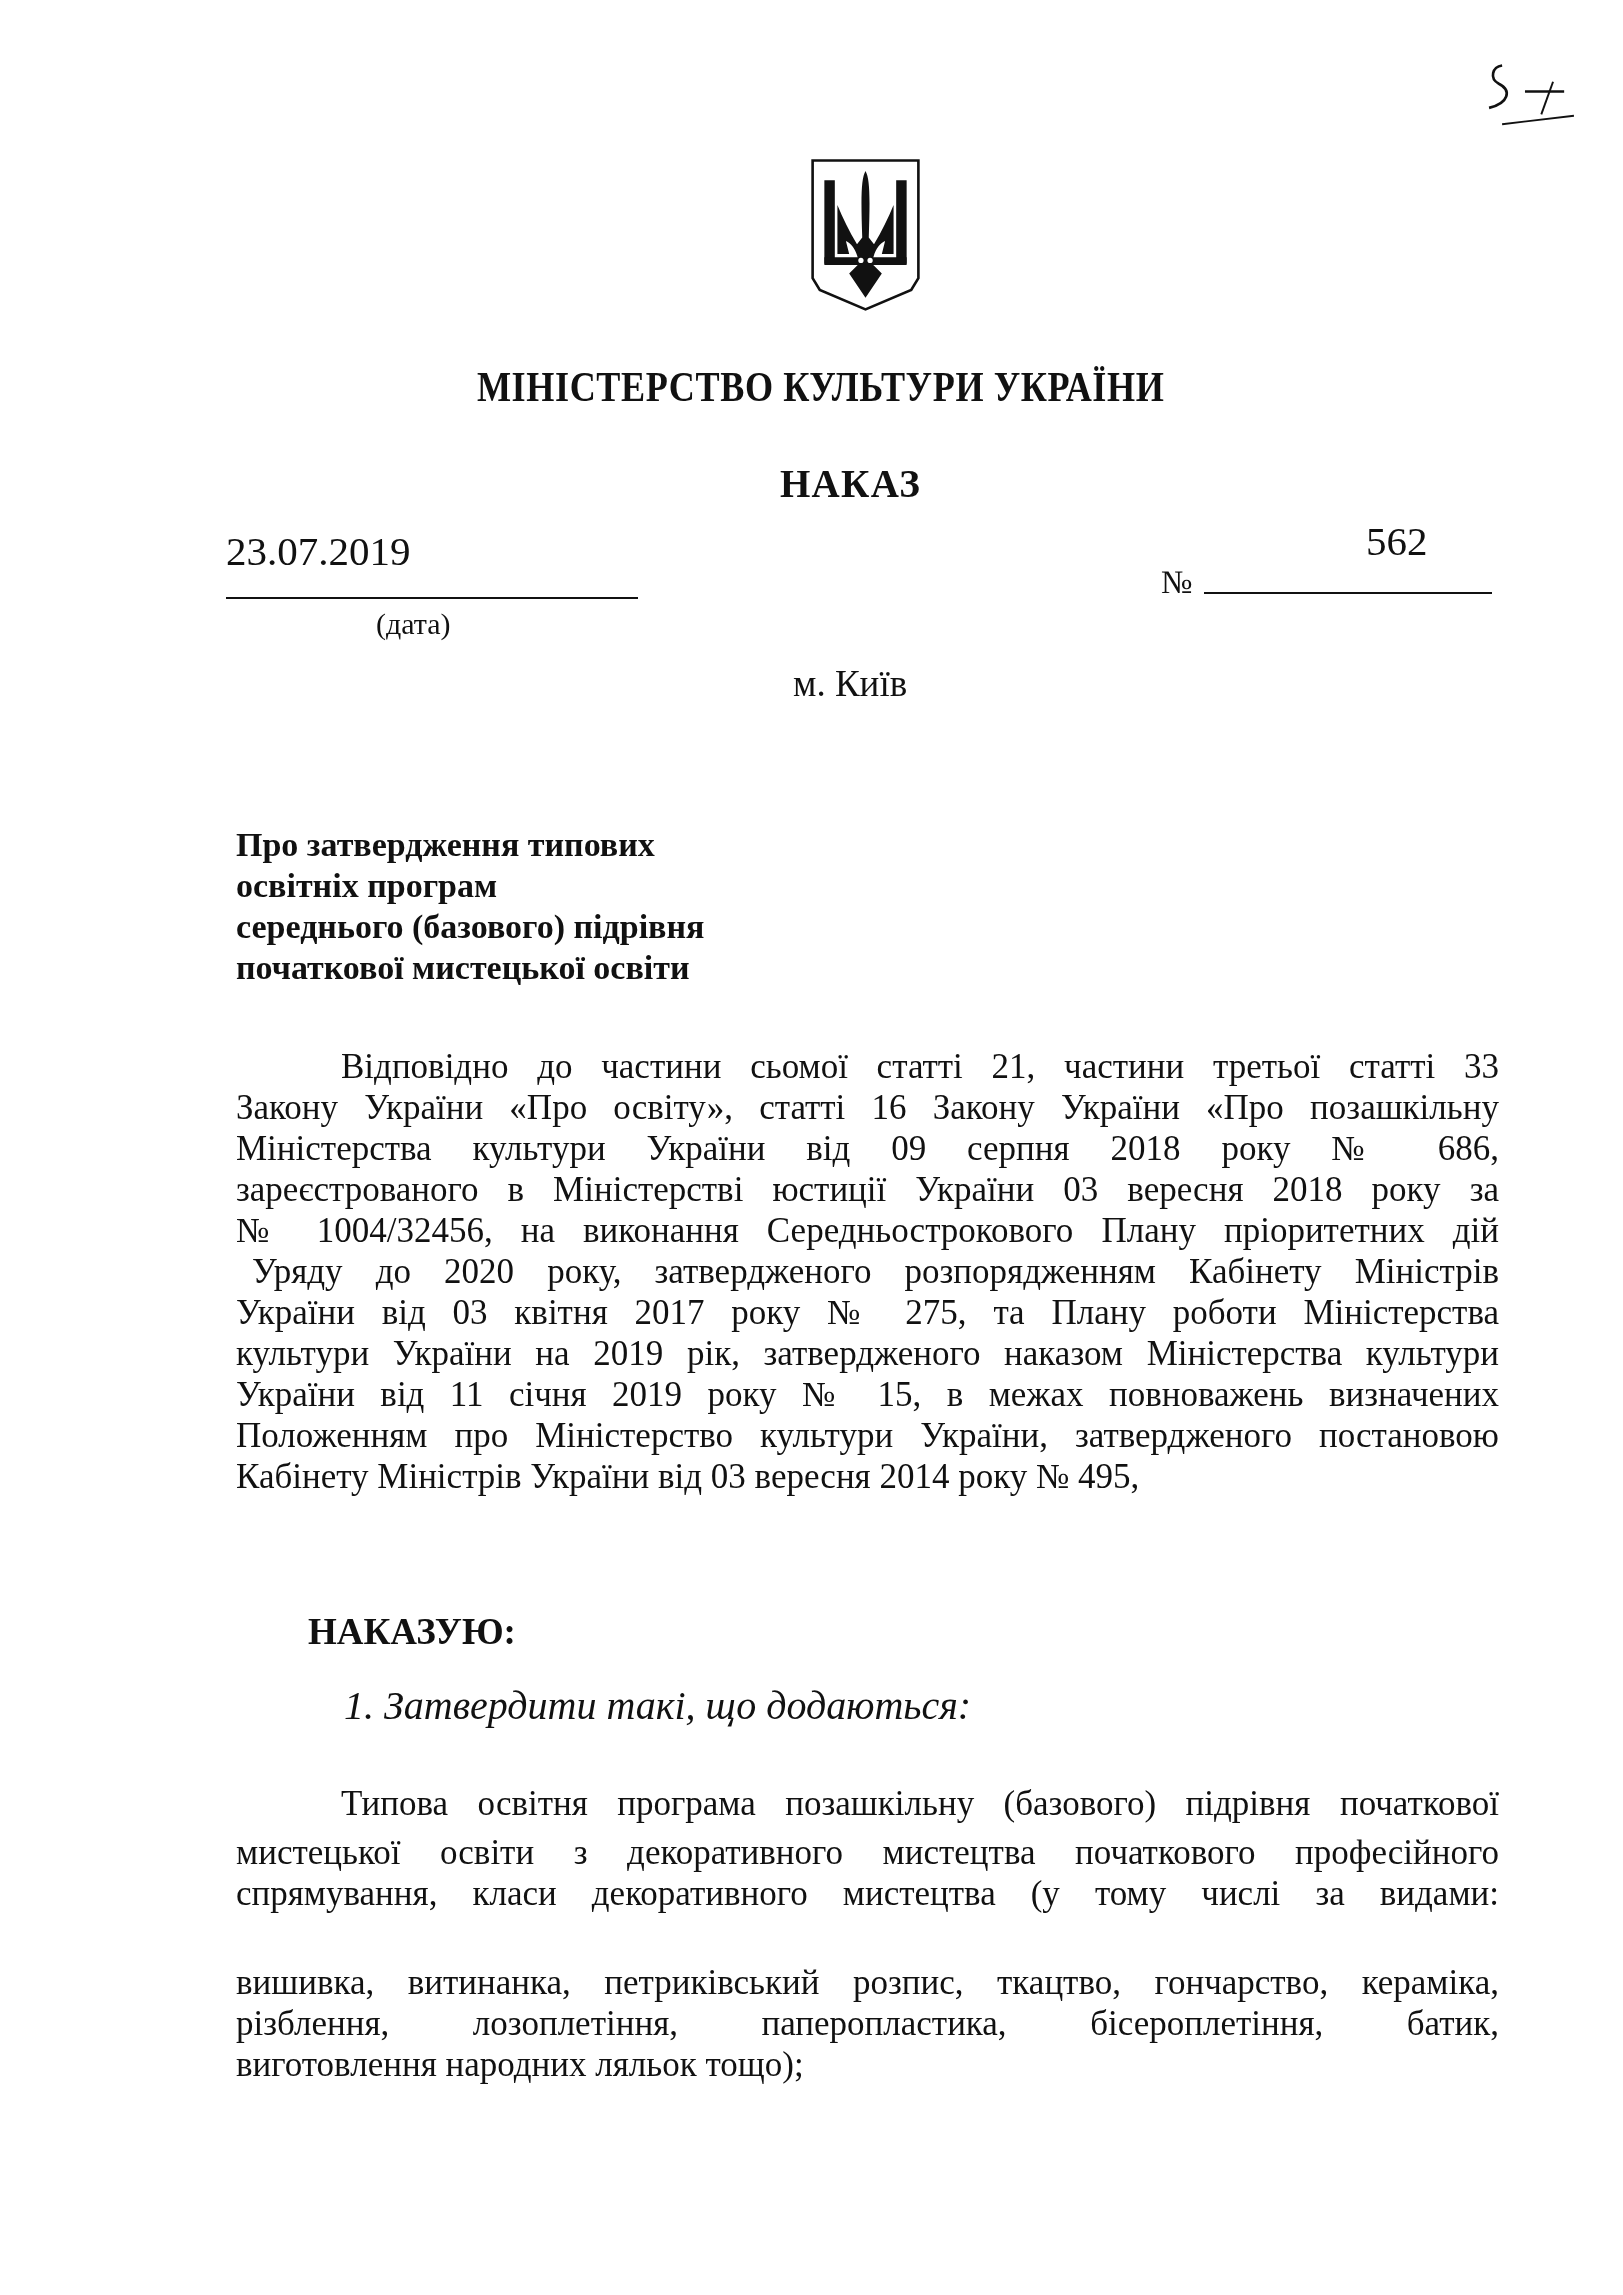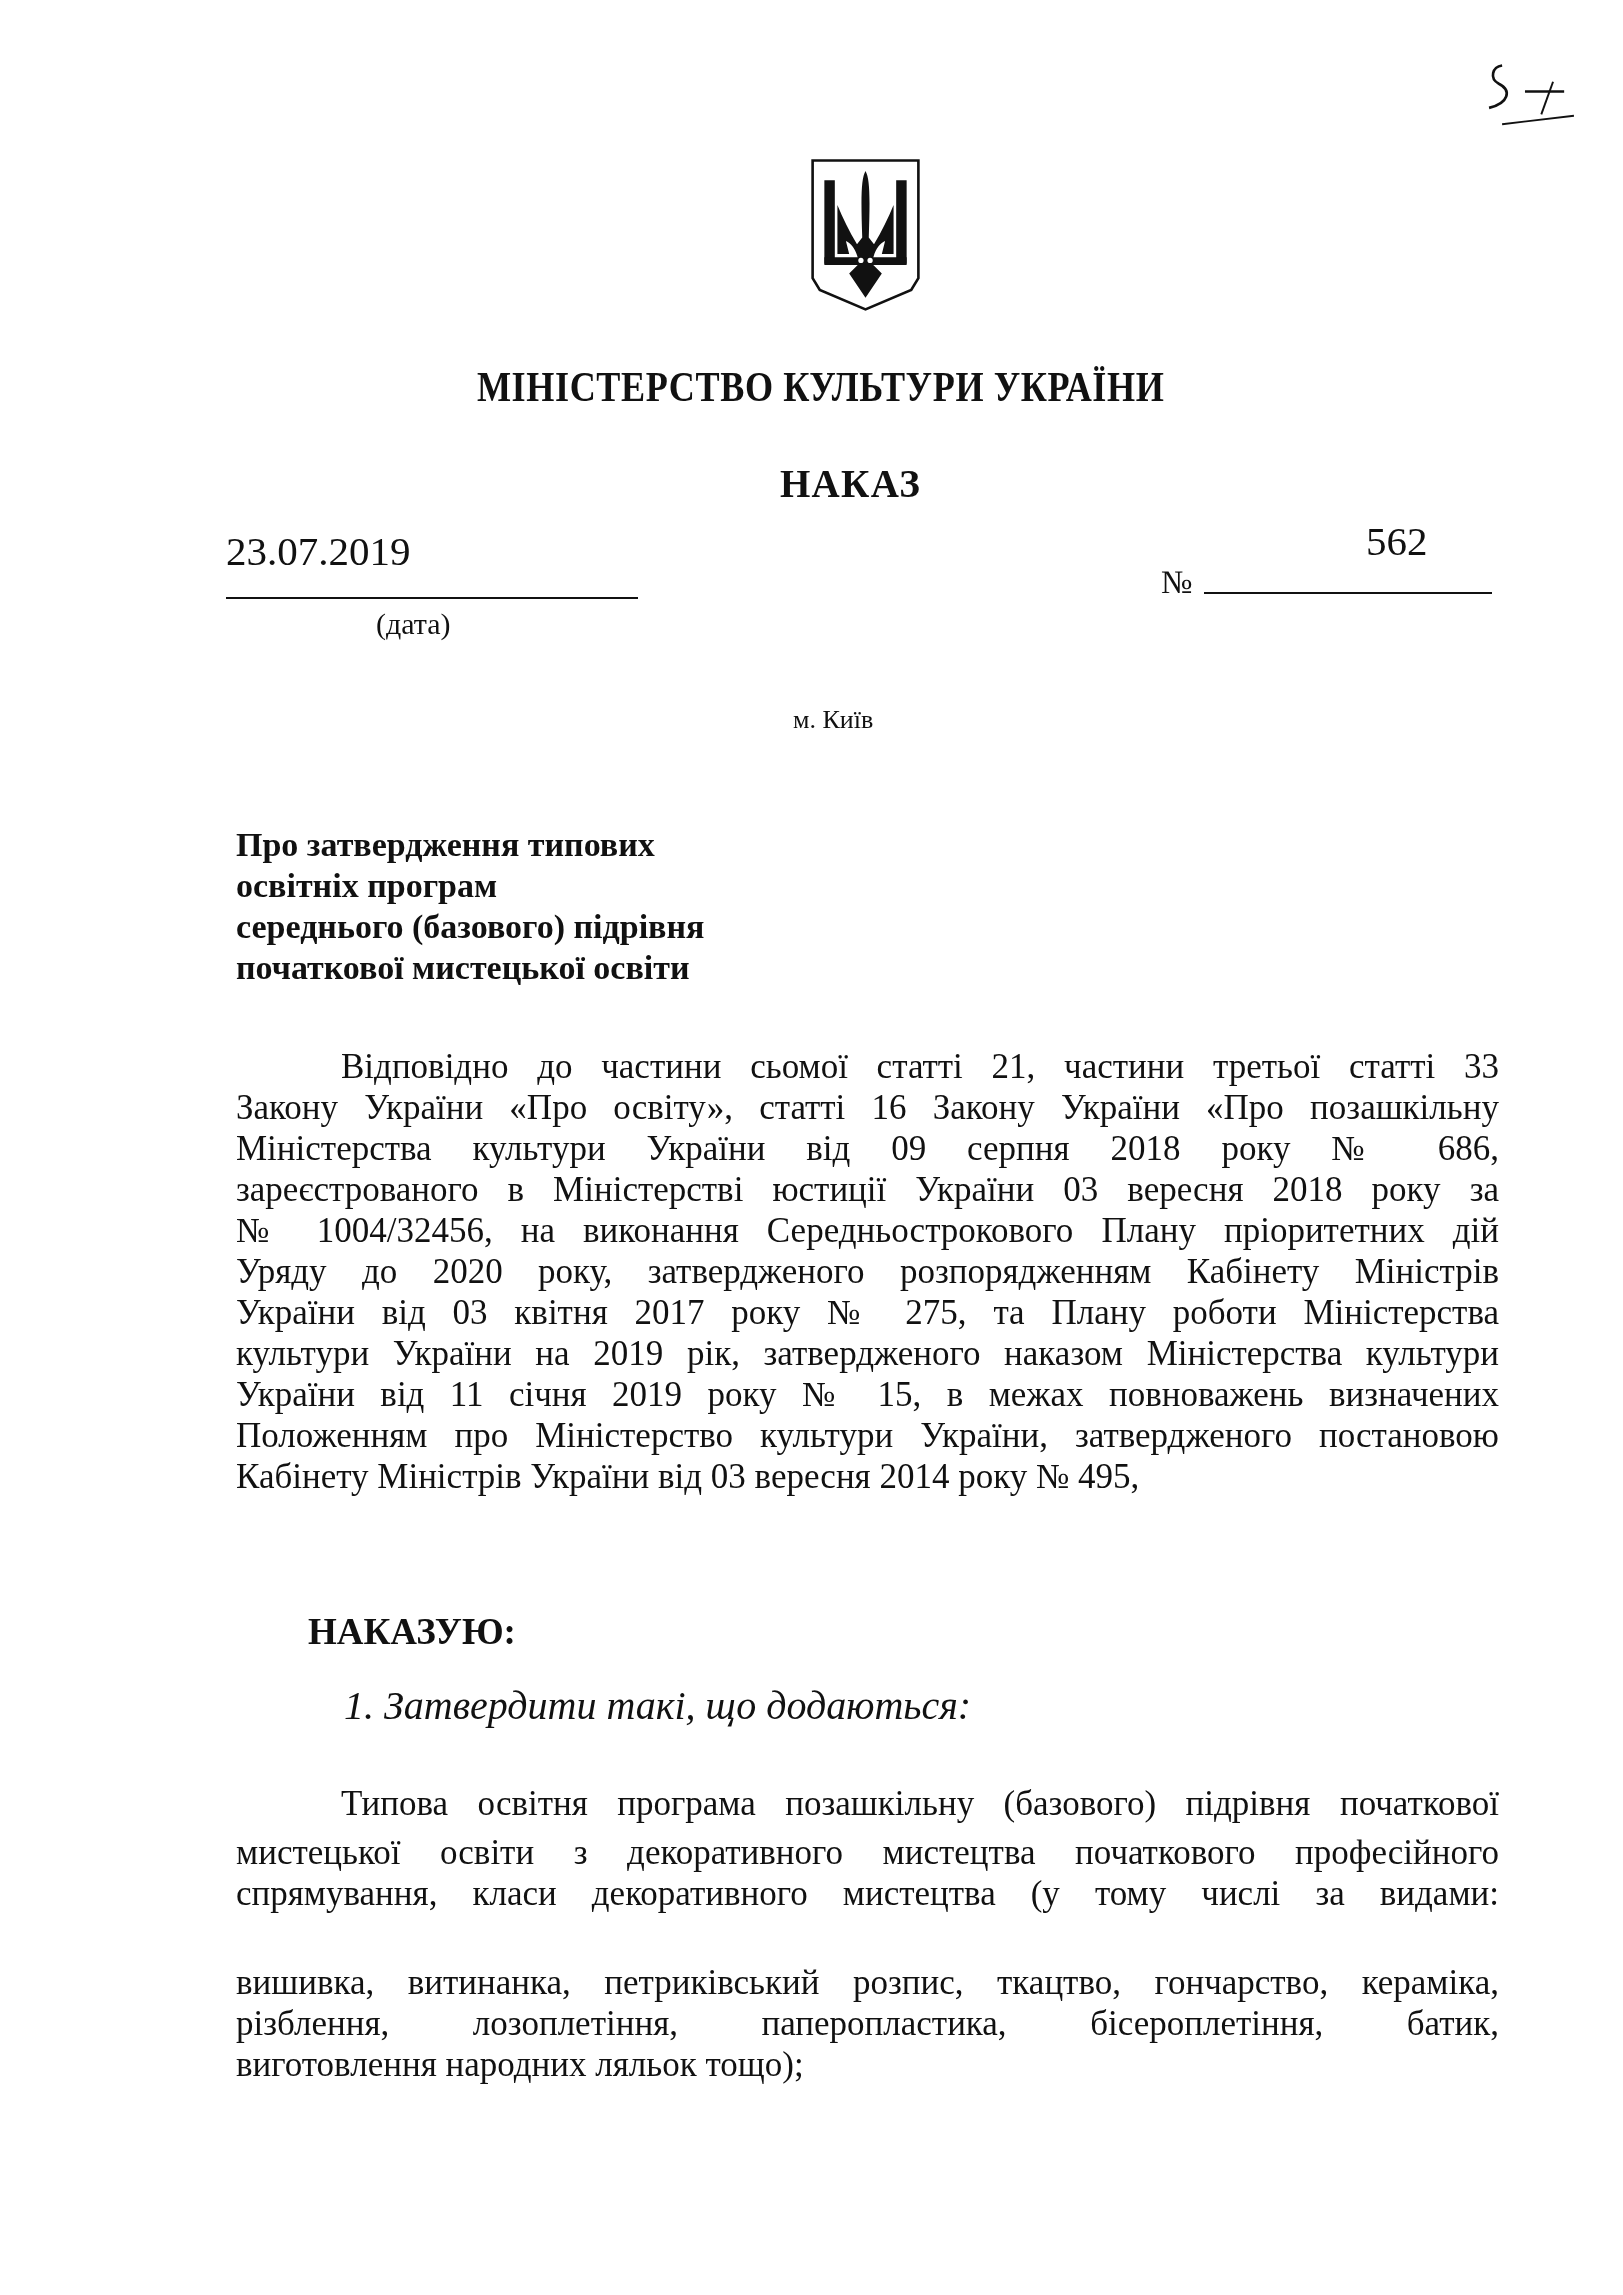--- a/index.html
+++ b/index.html
@@ -12,21 +12,21 @@
               font-size: 42px; letter-spacing: 0.7px; transform: scaleX(0.86); transform-origin: 877px 0; }
   .ministry span { display: inline-block; }
   .order-title { left: 0; width: 1623px; top: 461px; text-align: center; font-weight: bold;
                  font-size: 39px; letter-spacing: 1.3px; padding-left: 39px; }
   .date-value { left: 226px; top: 527px; font-size: 41px; }
   .date-line { left: 226px; top: 597px; width: 412px; height: 2px; background: #111; }
   .date-label { left: 376px; top: 607px; font-size: 30px; }
   .number-value { left: 1366px; top: 517px; font-size: 41px; }
   .number-sign { left: 1161px; top: 564px; font-size: 33px; }
   .number-line { left: 1204px; top: 592px; width: 288px; height: 2px; background: #111; }
-  .city { left: 793px; top: 705px; font-size: 26px; }
+  .city { left: 793px; top: 662px; font-size: 37px; }
   .subject { left: 236px; top: 824px; font-weight: bold; font-size: 34px; line-height: 41px; }
   .subject div { white-space: nowrap; }
   .para { left: 236px; width: 1263px; font-size: 35px; line-height: 41px; text-align: justify; }
   .para .indent { display: inline-block; width: 105px; }
   .para .line { display: block; text-align: justify; text-align-last: justify; white-space: nowrap; }
   .para .line.last { text-align-last: left; }
   .preamble { top: 1046px; }
   .decree { left: 308px; top: 1610px; font-weight: bold; font-size: 37px; }
   .item1 { left: 344px; top: 1682px; font-size: 40px; font-style: italic; }
   .program { top: 1783px; }
@@ -76,21 +76,21 @@
   <div>середнього (базового) підрівня</div>
   <div>початкової мистецької освіти</div>
 </div>
 
 <div class="abs para preamble">
   <span class="line" style="word-spacing: 0px;"><span class="indent"></span><span>Відповідно до частини сьомої статті 21, частини третьої статті 33</span></span>
   <span class="line" style="word-spacing: 0px;">Закону України «Про освіту», статті 16 Закону України «Про позашкільну</span>
   <span class="line" style="word-spacing: 0px;">Міністерства культури України від 09 серпня 2018 року № 686,</span>
   <span class="line" style="word-spacing: 0px;">зареєстрованого в Міністерстві юстиції України 03 вересня 2018 року за</span>
   <span class="line" style="word-spacing: 0px;">№ 1004/32456, на виконання Середньострокового Плану пріоритетних дій</span>
-  <span class="line" style="word-spacing: 0px;">Уряду до 2020 року, затвердженого розпорядженням Кабінету Міністрів</span>
+  <span class="line" style="word-spacing: 0px; margin-left: 16px;">Уряду до 2020 року, затвердженого розпорядженням Кабінету Міністрів</span>
   <span class="line" style="word-spacing: 0px;">України від 03 квітня 2017 року № 275, та Плану роботи Міністерства</span>
   <span class="line" style="word-spacing: 0px;">культури України на 2019 рік, затвердженого наказом Міністерства культури</span>
   <span class="line" style="word-spacing: 0px;">України від 11 січня 2019 року № 15, в межах повноважень визначених</span>
   <span class="line" style="word-spacing: 0px;">Положенням про Міністерство культури України, затвердженого постановою</span>
   <span class="line last">Кабінету Міністрів України від 03 вересня 2014 року № 495,</span>
 </div>
 
 <div class="abs decree">НАКАЗУЮ:</div>
 
 <div class="abs item1">1. Затвердити такі, що додаються:</div>

